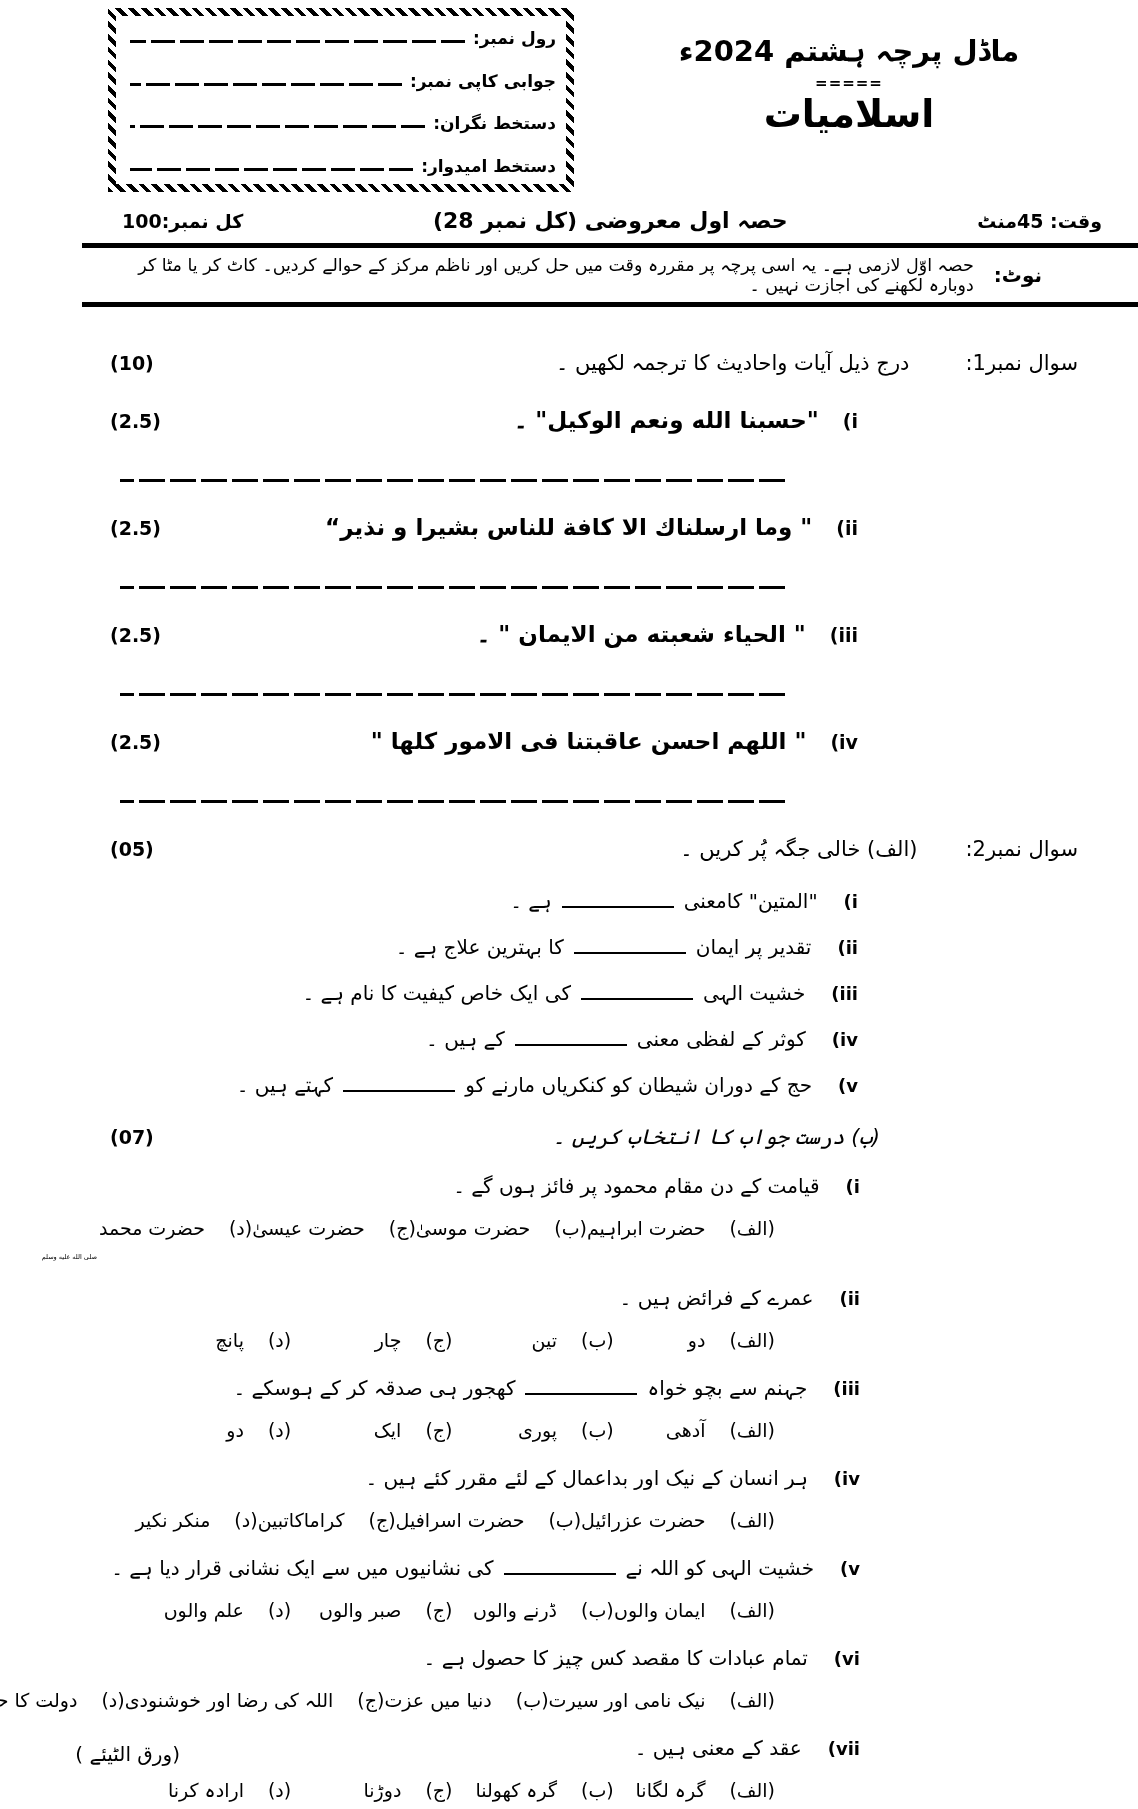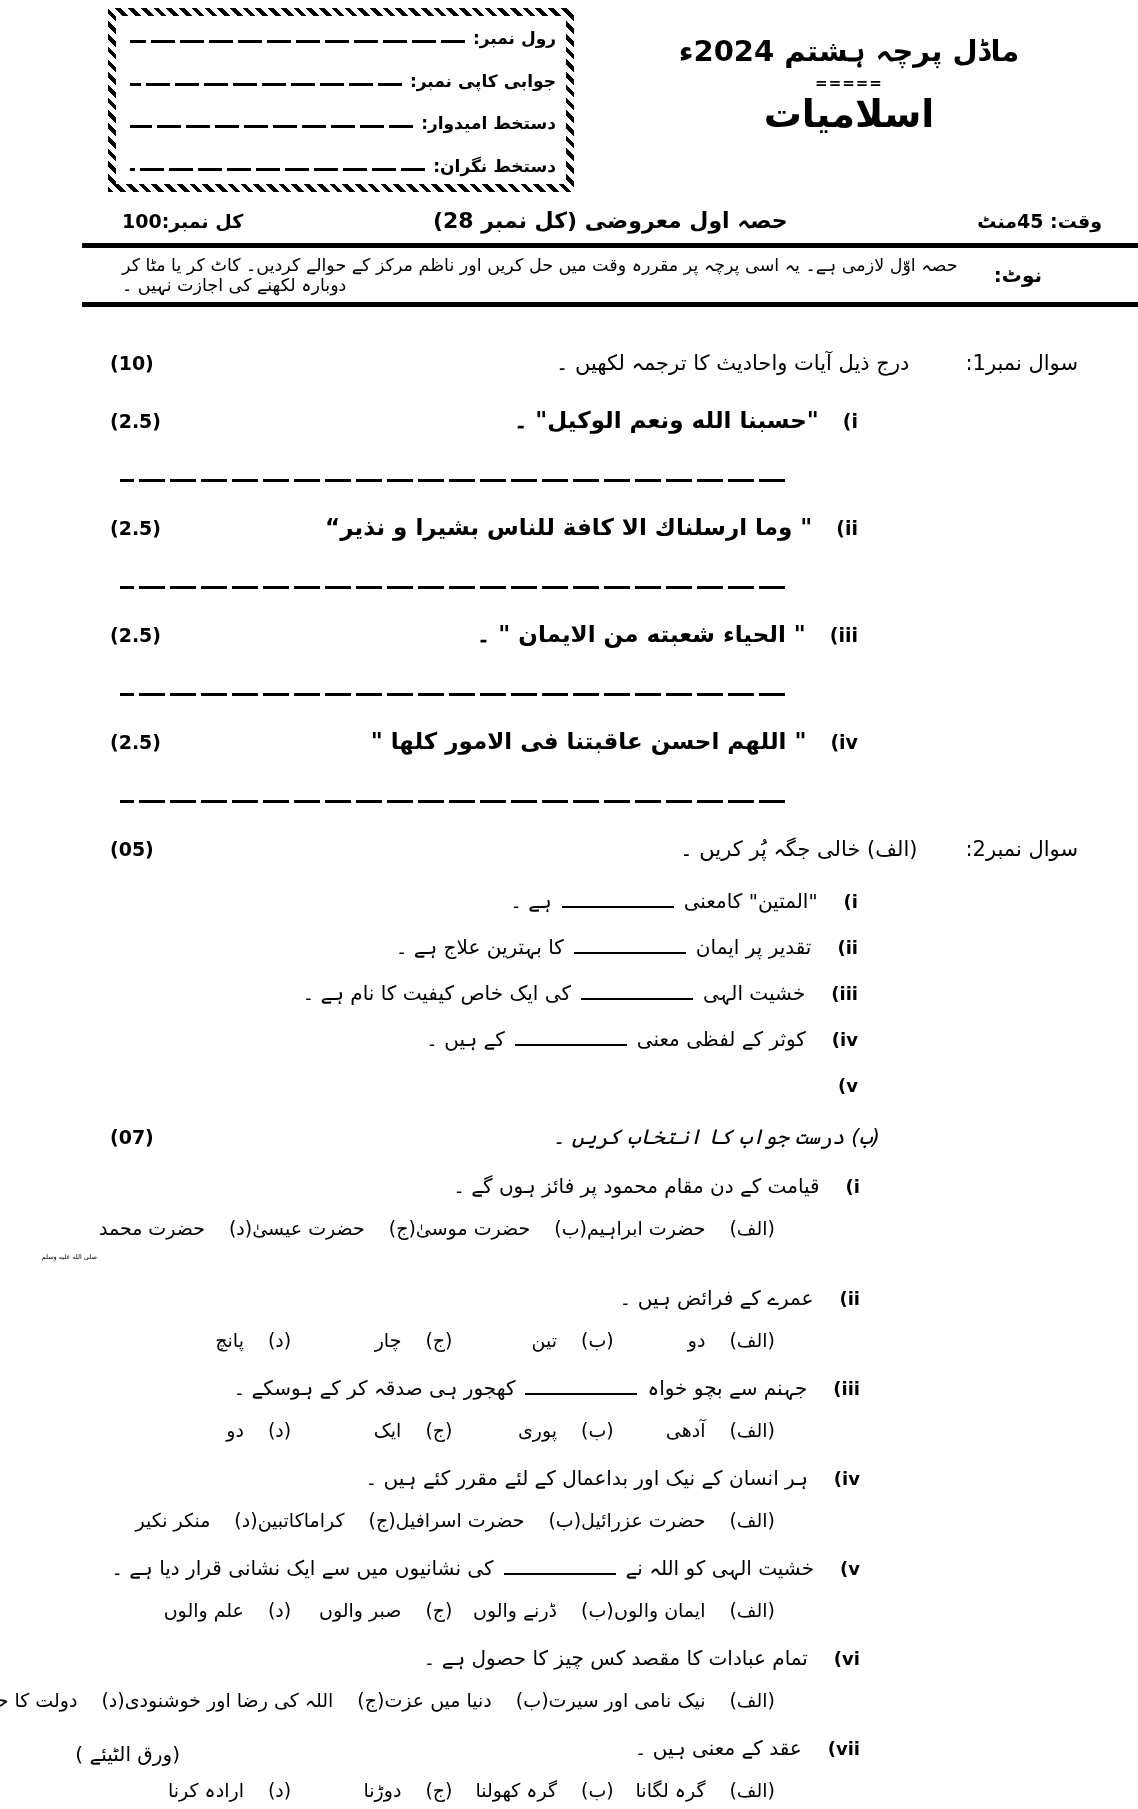--- a/index.html
+++ b/index.html
@@ -35,21 +35,21 @@
   
   .section-bar { display:flex; align-items:baseline; padding:0 36px 0 40px; margin-top:16px; }
   .sb-time  { font-size:19px; font-weight:700; white-space:nowrap; }
   .sb-title { flex:1; text-align:center; font-size:22px; font-weight:700; }
   .sb-total { font-size:19px; font-weight:700; white-space:nowrap; }
 
   .rule-double { height:5px; border-top:3px solid #000; border-bottom:2px solid #000; margin-top:10px; }
 
   .note-row { display:flex; align-items:center; gap:20px; padding:7px 96px 7px 40px; }
   .note-label { font-size:20px; font-weight:700; white-space:nowrap; }
-  .note-text { flex:1; font-size:17.5px; text-align:left; }
+  .note-text { flex:1; font-size:17.5px; text-align:right; }
 
   
   .ltr { direction:ltr; unicode-bidi:isolate; }
   .marks { font-weight:700; font-size:19px; margin-right:auto; white-space:nowrap; }
 
   .q-heading { display:flex; align-items:baseline; gap:56px; padding:0 60px 0 28px; margin-top:44px; }
   .q-num { font-size:21px; white-space:nowrap; }
   .q-title { font-size:21px; }
 
   .q1-item { display:flex; align-items:baseline; gap:24px; padding:0 280px 0 28px; margin-top:32px; }
@@ -87,25 +87,25 @@
       <div class="info-inner">
         <div class="info-row">
           <span class="info-label">رول نمبر:</span>
           <span class="info-line"></span>
         </div>
         <div class="info-row">
           <span class="info-label">جوابی کاپی نمبر:</span>
           <span class="info-line"></span>
         </div>
         <div class="info-row">
-          <span class="info-label">دستخط امیدوار:</span>
+          <span class="info-label">دستخط نگران:</span>
           <span class="info-line"></span>
         </div>
         <div class="info-row">
-          <span class="info-label">دستخط نگران:</span>
+          <span class="info-label">دستخط امیدوار:</span>
           <span class="info-line"></span>
         </div>
       </div>
     </div>
     <div class="masthead">
       <div class="masthead-title">ماڈل پرچہ ہشتم 2024ء</div>
       <div class="masthead-divider">=====</div>
       <div class="masthead-subject">اسلامیات</div>
     </div>
   </div>
@@ -176,20 +176,21 @@
   <div class="fill-item">
     <span class="fill-num ltr">(iii</span>
     <span class="fill-text"><span>خشیت الہی</span><span class="blank"></span><span>کی ایک خاص کیفیت کا نام ہے ۔</span></span>
   </div>
   <div class="fill-item">
     <span class="fill-num ltr">(iv</span>
     <span class="fill-text"><span>کوثر کے لفظی معنی</span><span class="blank"></span><span>کے ہیں ۔</span></span>
   </div>
   <div class="fill-item">
     <span class="fill-num ltr">(v</span>
+    <span class="fill-text"><span>حج کے دوران شیطان کو کنکریاں مارنے کو</span><span class="blank"></span><span>کہتے ہیں ۔</span></span>
   </div>
 
   <div class="part-heading">
     <span class="part-title">(ب) درست جواب کا انتخاب کریں ۔</span>
     <span class="marks ltr">(07)</span>
   </div>
 
   <div class="mcq-q">
     <span class="mcq-num ltr">(i</span>
     <span>قیامت کے دن مقام محمود پر فائز ہوں گے ۔</span>

